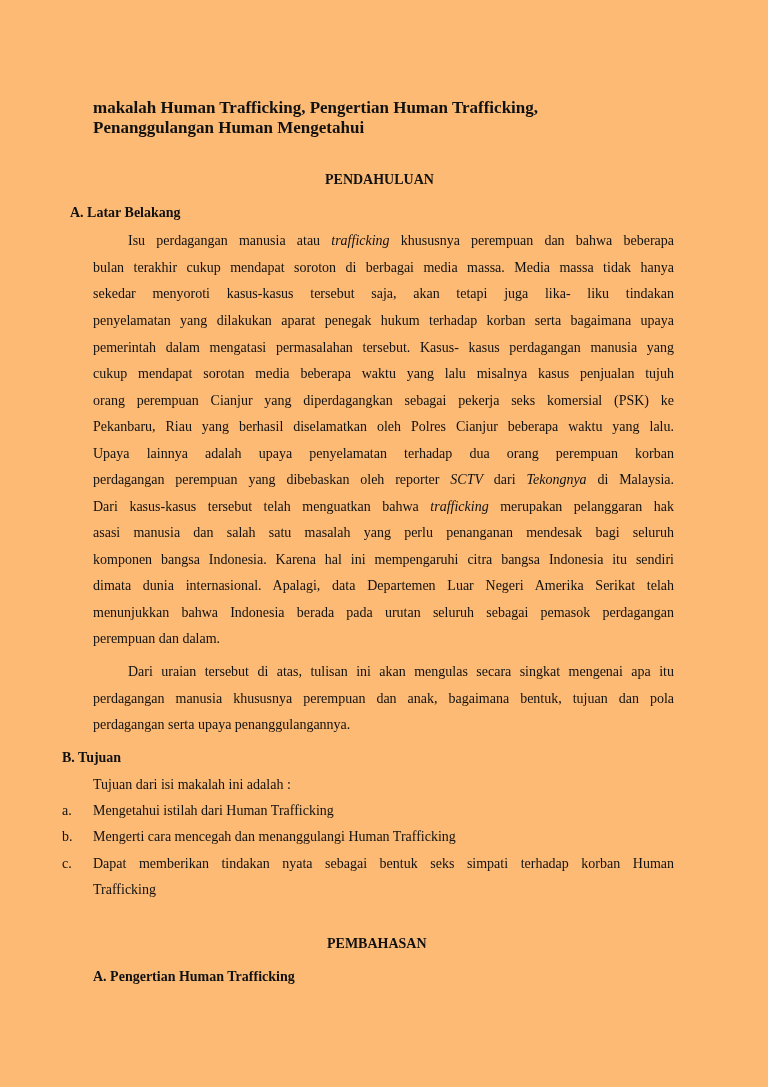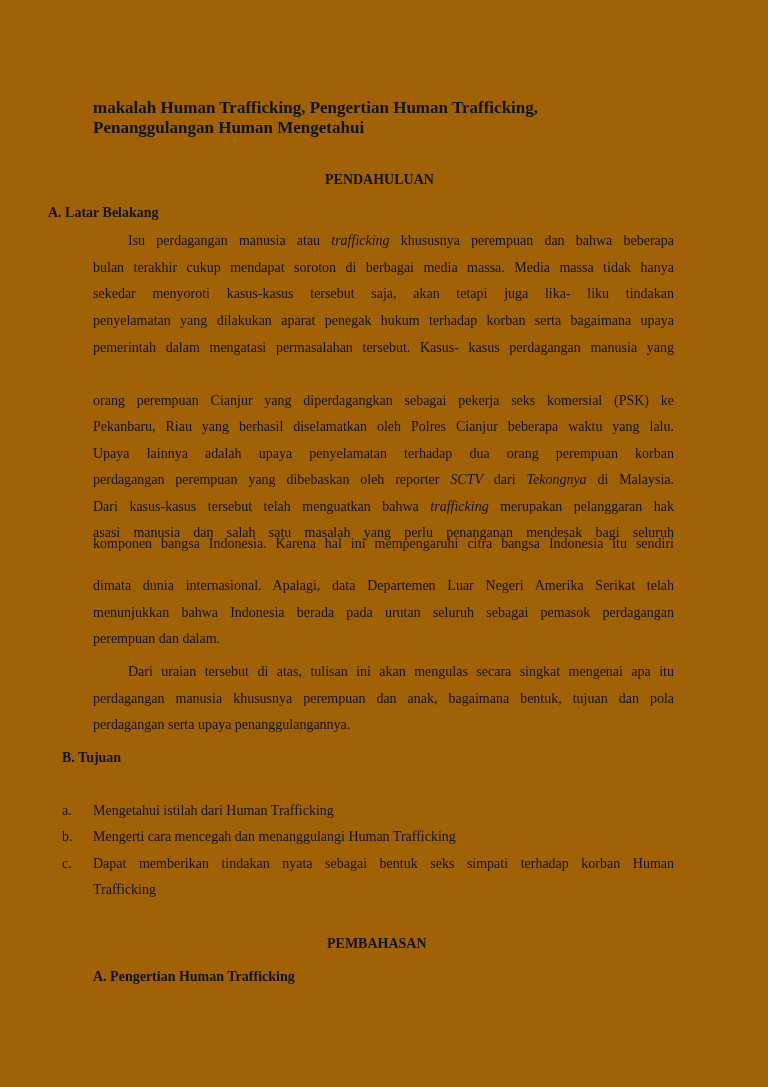--- a/index.html
+++ b/index.html
@@ -12,21 +12,21 @@
       height: 1087px;
       position: relative;
       overflow: hidden;
       font-family: "Liberation Serif", "DejaVu Serif", serif;
       color: #111111;
     }
     .page {
       position: absolute;
       left: 0; top: 0;
       width: 768px; height: 1087px;
-      background: #a16207;
+      background: #fdba74;
     }
     .abs { position: absolute; white-space: nowrap; }
     .title {
       left: 93px;
       font-weight: bold;
       font-size: 17px;
       line-height: 20px;
     }
     .center-heading {
       font-weight: bold;
@@ -62,43 +62,45 @@
 </head>
 <body>
 
 <div class="page">
 
   <div class="abs title" style="top:98px;">makalah Human Trafficking, Pengertian Human Trafficking,</div>
   <div class="abs title" style="top:118px;">Penanggulangan Human Mengetahui</div>
 
   <div class="abs center-heading" style="top:172px; left:325px; width:auto;">PENDAHULUAN</div>
 
-  <div class="abs section-heading" style="top:205px; left:48px;">A. Latar Belakang</div>
+  <div class="abs section-heading" style="top:205px; left:70px;">A. Latar Belakang</div>
 
   <div class="abs body-line indent" style="top:233px;"><span>Isu perdagangan manusia atau </span><em>trafficking</em><span> khususnya perempuan dan bahwa beberapa</span></div>
   <div class="abs body-line" style="top:260px;">bulan terakhir cukup mendapat soroton di berbagai media massa. Media massa tidak hanya</div>
   <div class="abs body-line" style="top:286px;">sekedar menyoroti kasus-kasus tersebut saja, akan tetapi juga lika- liku tindakan</div>
   <div class="abs body-line" style="top:313px;">penyelamatan yang dilakukan aparat penegak hukum terhadap korban serta bagaimana upaya</div>
   <div class="abs body-line" style="top:340px;">pemerintah dalam mengatasi permasalahan tersebut. Kasus- kasus perdagangan manusia yang</div>
+  <div class="abs body-line" style="top:366px;">cukup mendapat sorotan media beberapa waktu yang lalu misalnya kasus penjualan tujuh</div>
   <div class="abs body-line" style="top:393px;">orang perempuan Cianjur yang diperdagangkan sebagai pekerja seks komersial (PSK) ke</div>
   <div class="abs body-line" style="top:419px;">Pekanbaru, Riau yang berhasil diselamatkan oleh Polres Cianjur beberapa waktu yang lalu.</div>
   <div class="abs body-line" style="top:446px;">Upaya lainnya adalah upaya penyelamatan terhadap dua orang perempuan korban</div>
   <div class="abs body-line" style="top:472px;"><span>perdagangan perempuan yang dibebaskan oleh reporter </span><em>SCTV</em><span> dari </span><em>Tekongnya</em><span> di Malaysia.</span></div>
   <div class="abs body-line" style="top:499px;"><span>Dari kasus-kasus tersebut telah menguatkan bahwa </span><em>trafficking</em><span> merupakan pelanggaran hak</span></div>
   <div class="abs body-line" style="top:525px;">asasi manusia dan salah satu masalah yang perlu penanganan mendesak bagi seluruh</div>
-  <div class="abs body-line" style="top:536px;">komponen bangsa Indonesia. Karena hal ini mempengaruhi citra bangsa Indonesia itu sendiri</div>
+  <div class="abs body-line" style="top:552px;">komponen bangsa Indonesia. Karena hal ini mempengaruhi citra bangsa Indonesia itu sendiri</div>
   <div class="abs body-line" style="top:578px;">dimata dunia internasional. Apalagi, data Departemen Luar Negeri Amerika Serikat telah</div>
   <div class="abs body-line" style="top:605px;">menunjukkan bahwa Indonesia berada pada urutan seluruh sebagai pemasok perdagangan</div>
   <div class="abs body-line last" style="top:631px;">perempuan dan dalam.</div>
 
   <div class="abs body-line indent" style="top:664px;">Dari uraian tersebut di atas, tulisan ini akan mengulas secara singkat mengenai apa itu</div>
   <div class="abs body-line" style="top:691px;">perdagangan manusia khususnya perempuan dan anak, bagaimana bentuk, tujuan dan pola</div>
   <div class="abs body-line last" style="top:717px;">perdagangan serta upaya penanggulangannya.</div>
 
   <div class="abs section-heading" style="top:750px; left:62px;">B. Tujuan</div>
+  <div class="abs body-line last" style="top:777px;">Tujuan dari isi makalah ini adalah :</div>
 
   <div class="abs list-marker" style="top:803px;">a.</div>
   <div class="abs body-line last" style="top:803px;">Mengetahui istilah dari Human Trafficking</div>
 
   <div class="abs list-marker" style="top:829px;">b.</div>
   <div class="abs body-line last" style="top:829px;">Mengerti cara mencegah dan menanggulangi Human Trafficking</div>
 
   <div class="abs list-marker" style="top:856px;">c.</div>
   <div class="abs body-line" style="top:856px;">Dapat memberikan tindakan nyata sebagai bentuk seks simpati terhadap korban Human</div>
   <div class="abs body-line last" style="top:882px;">Trafficking</div>

